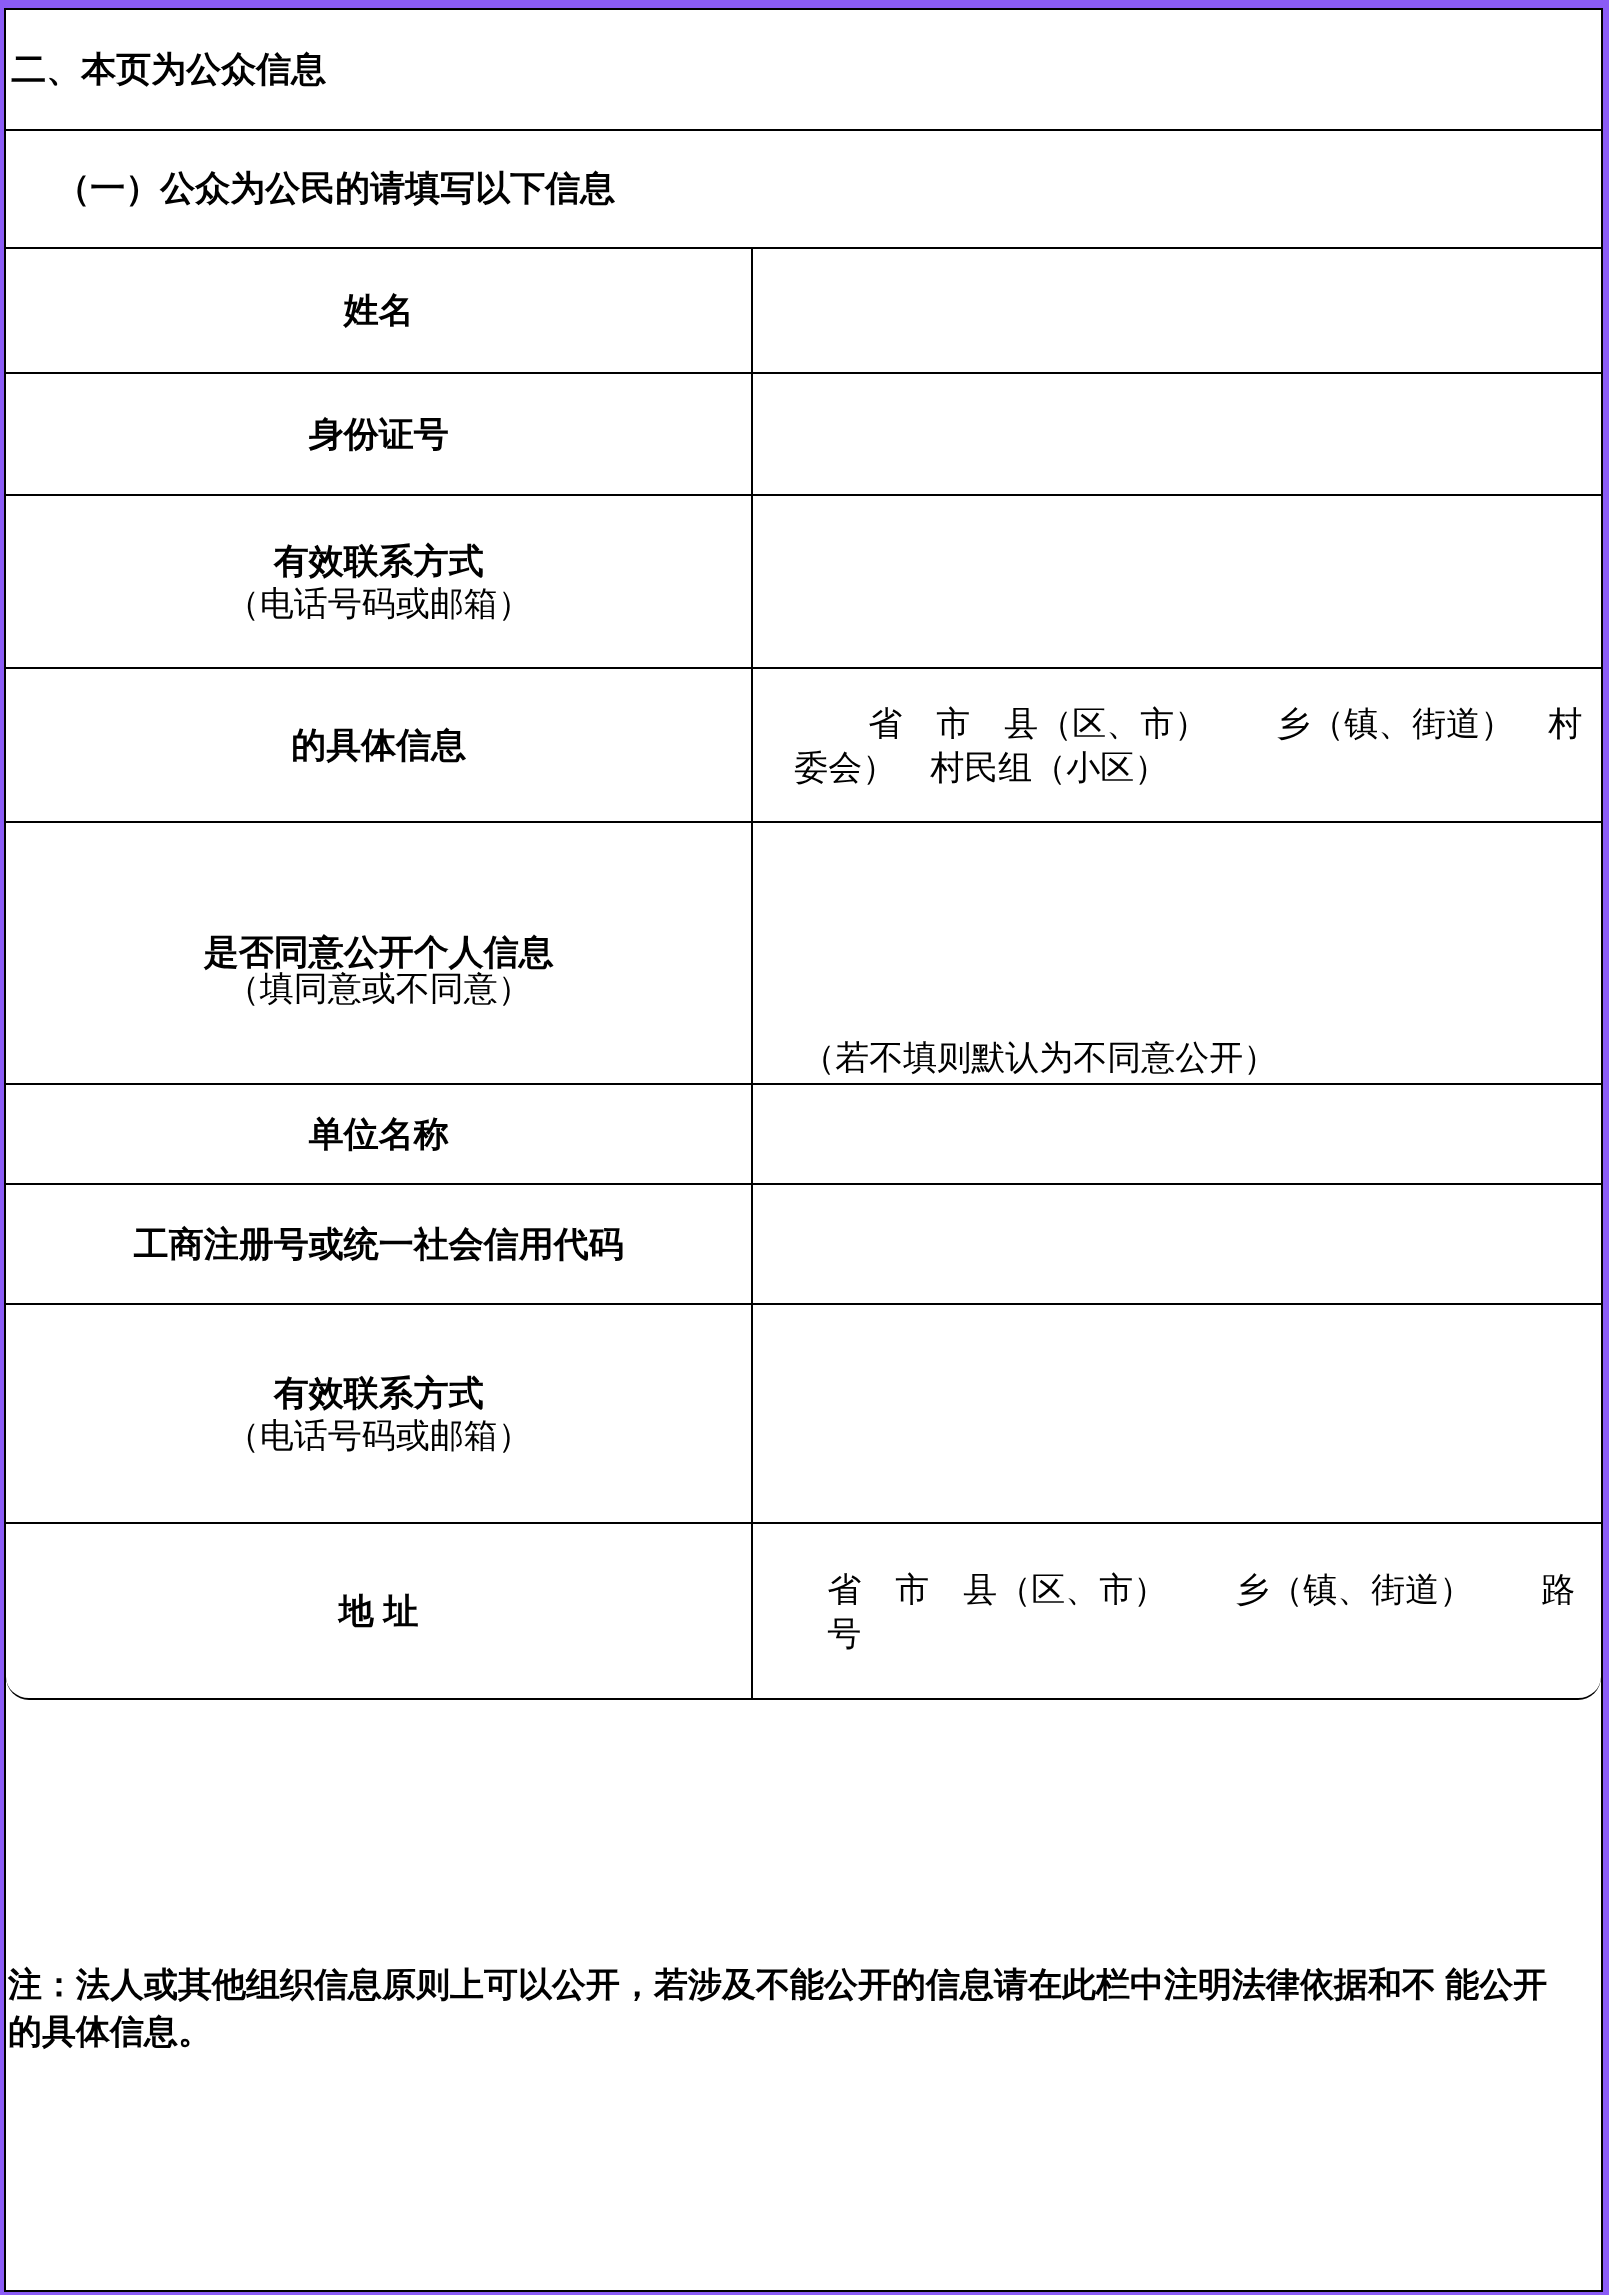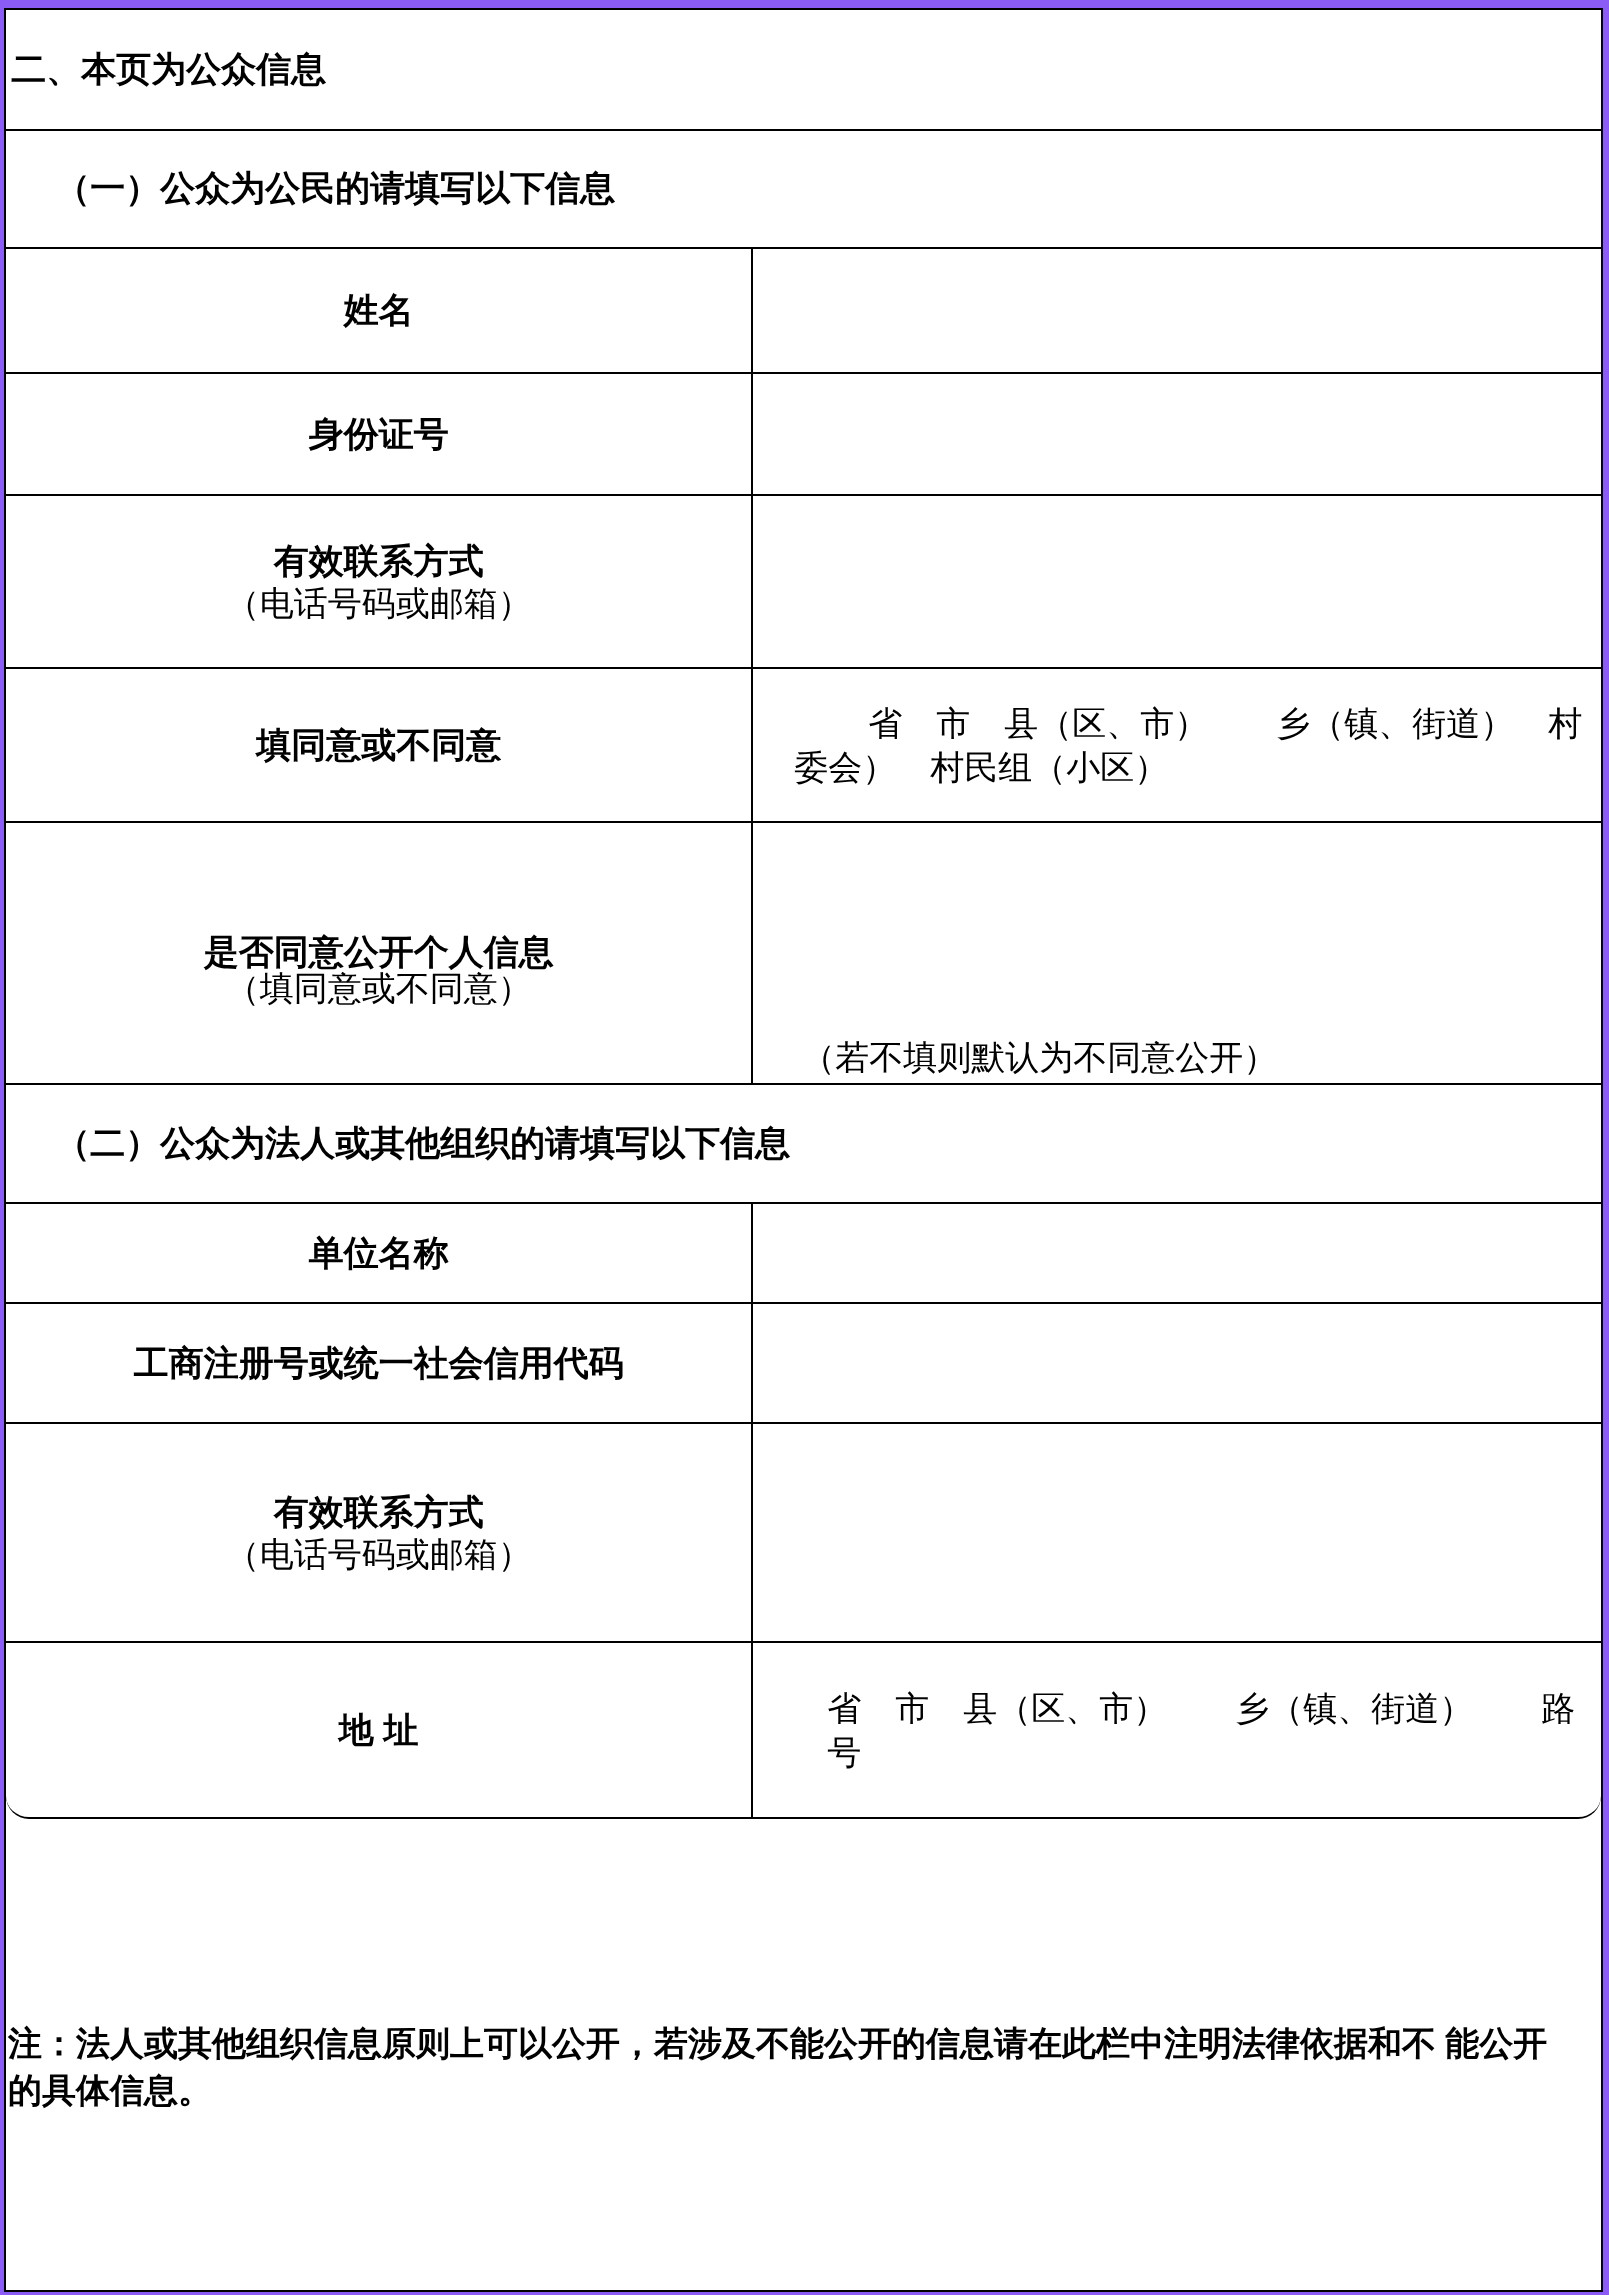--- a/index.html
+++ b/index.html
@@ -93,41 +93,38 @@
     <div class="row r5">
       <div class="lcell">
         <div class="field-label">有效联系方式</div>
         <div class="field-hint">（电话号码或邮箱）</div>
       </div>
       <div class="rcell"></div>
     </div>
 
     <div class="row r6">
       <div class="lcell">
-        <div class="field-label">填同意或不同意</div>
+        <div class="field-label">的具体信息</div>
       </div>
       <div class="rcell addr-cell">
         <div class="addr-line addr-line-1">省　市　县（区、市）　　乡（镇、街道）　村（居</div>
         <div class="addr-line">委会）　村民组（小区）</div>
       </div>
     </div>
 
     <div class="row r7">
       <div class="lcell">
         <div class="field-label">是否同意公开个人信息</div>
         <div class="field-hint">（填同意或不同意）</div>
       </div>
       <div class="rcell consent-note-cell">
         <div class="consent-note">（若不填则默认为不同意公开）</div>
       </div>
     </div>
 
-    <div class="row heading-row r8">
-      <div class="heading-text">（二）公众为法人或其他组织的请填写以下信息</div>
-    </div>
 
     <div class="row r9">
       <div class="lcell">
         <div class="field-label">单位名称</div>
       </div>
       <div class="rcell"></div>
     </div>
 
     <div class="row r10">
       <div class="lcell">

